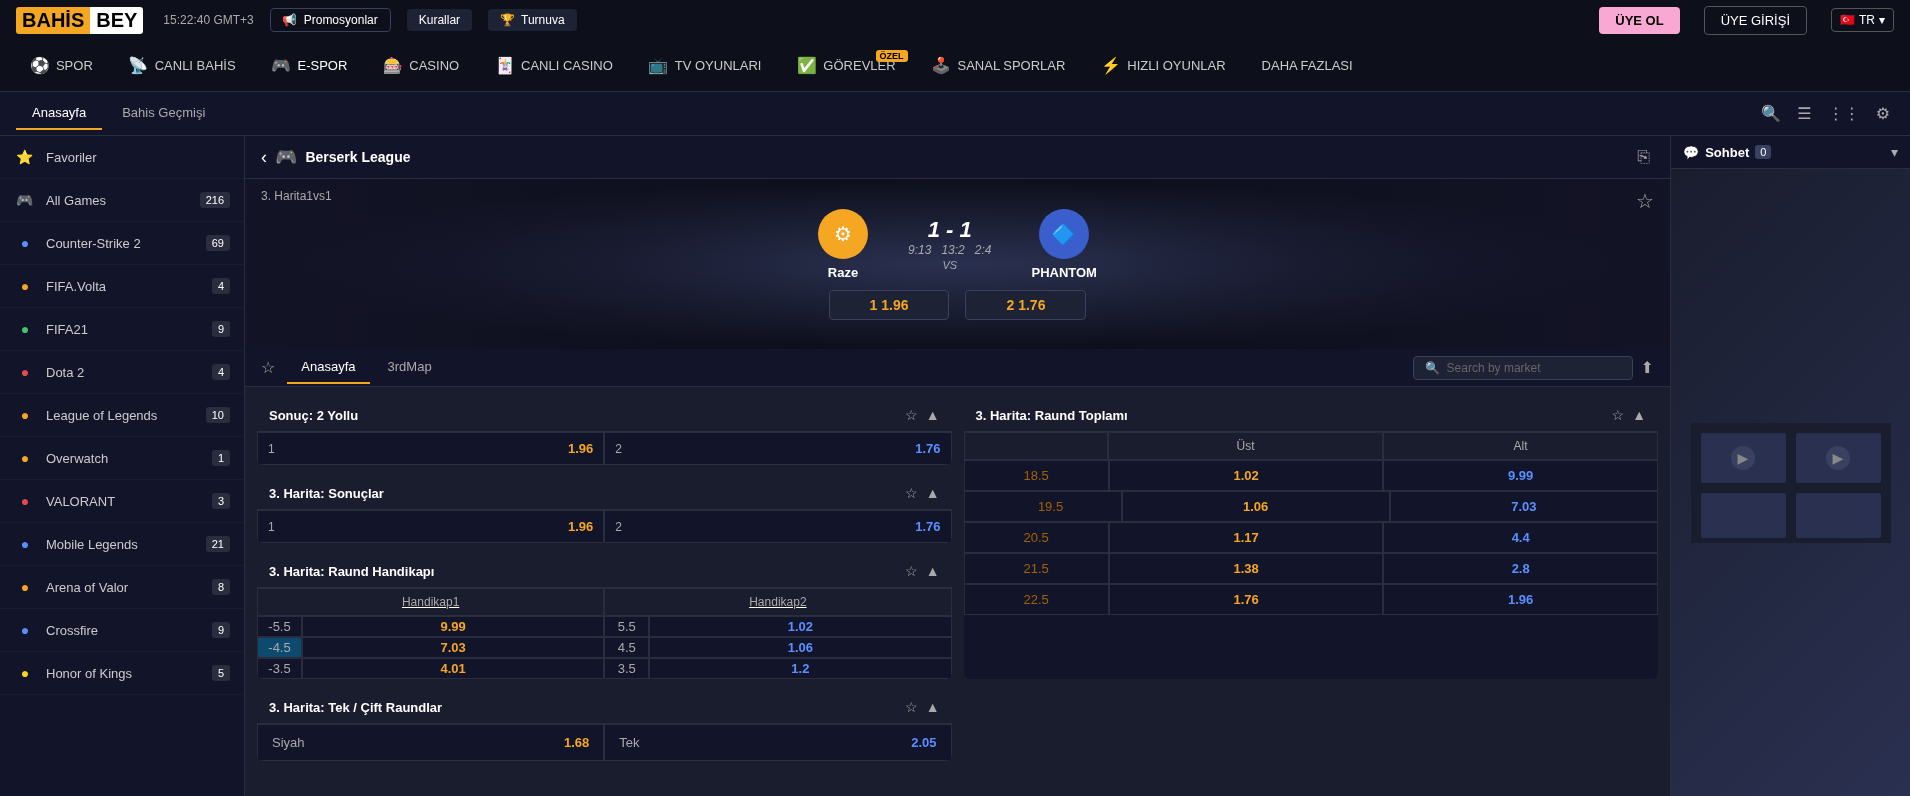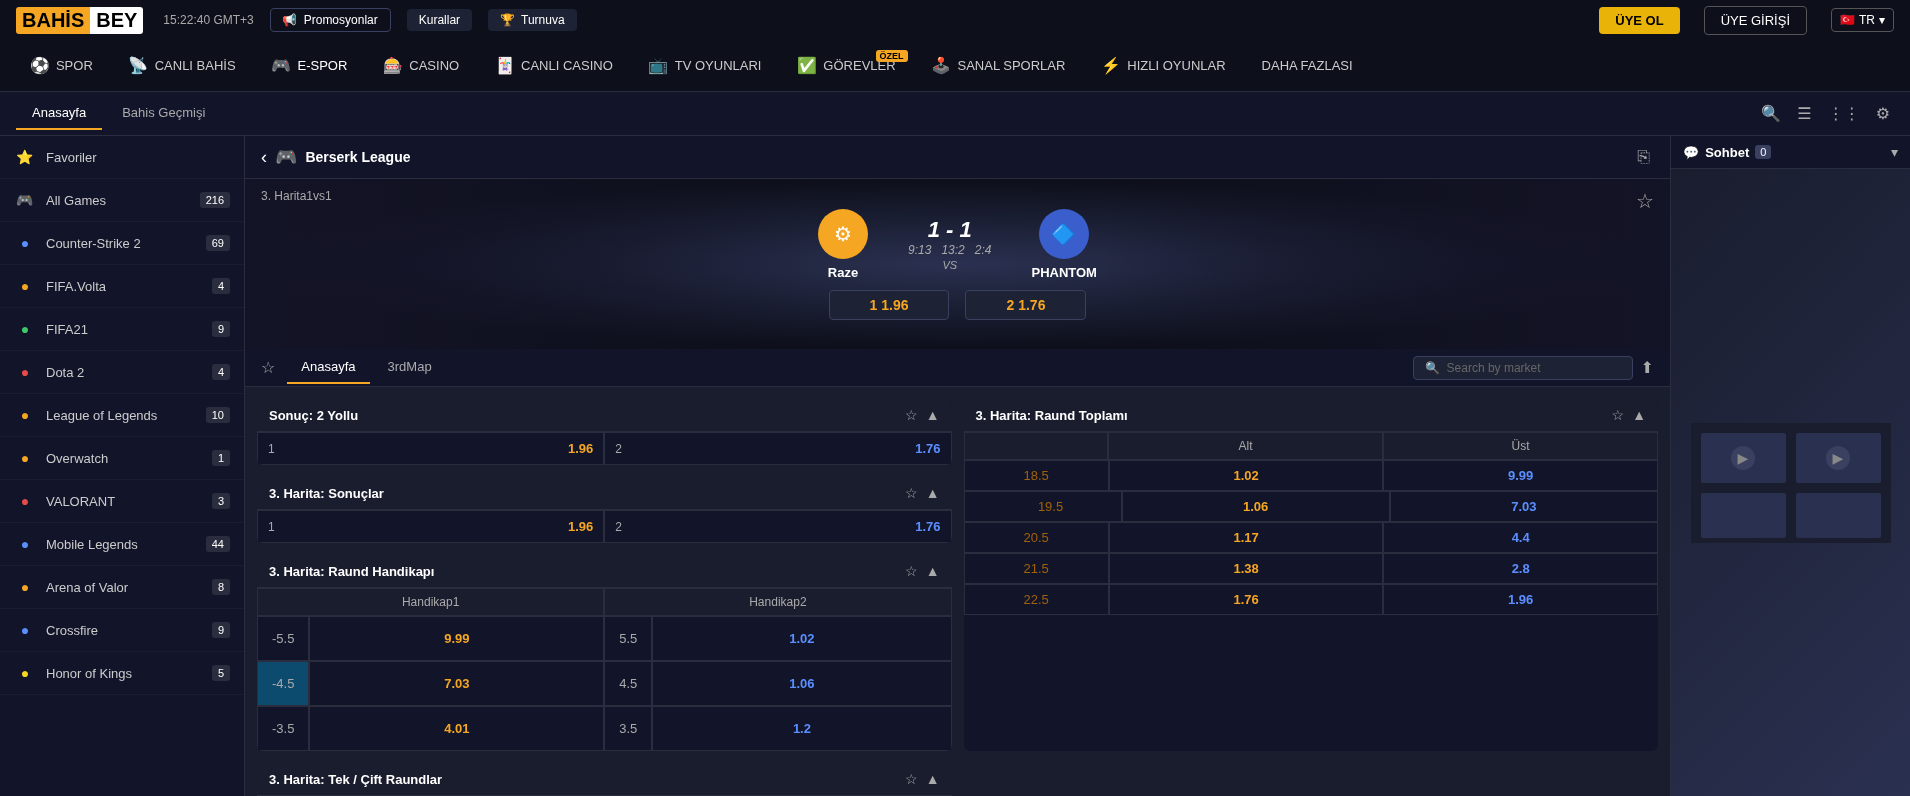--- a/index.html
+++ b/index.html
@@ -4,21 +4,21 @@
   <style>
     * { margin: 0; padding: 0; box-sizing: border-box; }
     body { font-family: 'Segoe UI', Arial, sans-serif; background: #1a1d2e; color: #fff; font-size: 13px; width: 1910px; min-height: 796px; overflow-x: hidden; }
 
     
     .top-bar { background: #0d0f1a; display: flex; align-items: center; padding: 0 16px; height: 40px; gap: 16px; }
     .time { font-size: 12px; color: #aaa; margin-left: 4px; }
     .top-btn { display: flex; align-items: center; gap: 6px; background: #1e2235; border: none; color: #fff; padding: 4px 12px; border-radius: 4px; cursor: pointer; font-size: 12px; }
     .top-btn.promo { background: transparent; border: 1px solid #3a4060; }
     .top-spacer { flex: 1; }
-    .reg-btn { background: #eab308; color: #000; font-weight: bold; border: none; padding: 6px 16px; border-radius: 4px; cursor: pointer; font-size: 13px; }
+    .reg-btn { background: #f9a8d4; color: #000; font-weight: bold; border: none; padding: 6px 16px; border-radius: 4px; cursor: pointer; font-size: 13px; }
     .login-btn { background: transparent; border: 1px solid #555; color: #fff; padding: 6px 16px; border-radius: 4px; cursor: pointer; font-size: 13px; margin-left: 8px; }
     .lang-btn { background: transparent; border: 1px solid #555; color: #fff; padding: 4px 8px; border-radius: 4px; cursor: pointer; font-size: 12px; margin-left: 8px; display: flex; align-items: center; gap: 4px; }
 
     
     .nav-bar { background: #0d0f1a; border-bottom: 1px solid #2a2d3e; display: flex; align-items: center; height: 52px; padding: 0 16px; gap: 8px; }
     .nav-item { display: flex; align-items: center; gap: 6px; color: #ccc; padding: 6px 14px; border-radius: 4px; cursor: pointer; font-size: 13px; font-weight: 500; white-space: nowrap; position: relative; }
     .nav-item:hover, .nav-item.active { color: #fff; }
     .nav-item .nav-icon { font-size: 16px; }
     .nav-badge { background: #f5a623; color: #000; font-size: 9px; font-weight: bold; padding: 1px 4px; border-radius: 3px; position: absolute; top: 0; right: 2px; }
 
@@ -93,24 +93,24 @@
     
     .round-total-header { display: flex; }
     .round-total-header .col-head { flex: 1; text-align: center; padding: 6px; color: #aaa; font-size: 12px; background: #1a1d2e; border: 1px solid #2a2d3e; }
     .round-total-row { display: flex; }
     .round-total-row .col { flex: 1; text-align: center; padding: 7px; border: 1px solid #2a2d3e; font-size: 13px; cursor: pointer; }
     .round-total-row .col.label-col { color: #a16207; background: #12152a; }
     .round-total-row .col.val-col { color: #f5a623; font-weight: bold; }
     .round-total-row .col.blue-col { color: #5b8fff; font-weight: bold; }
 
     
-    .handicap-header { display: flex; }
+    .handicap-header { display: flex; text-decoration: underline; }
     .handicap-header .col-h { flex: 1; text-align: center; padding: 6px; color: #aaa; font-size: 12px; background: #1a1d2e; border: 1px solid #2a2d3e; }
     .handicap-row { display: flex; }
-    .handicap-row .col { flex: 1; text-align: center; padding: 14px; border: 1px solid #2a2d3e; font-size: 13px; cursor: pointer; }
+    .handicap-row .col { flex: 1; text-align: center; padding: 2px; border: 1px solid #2a2d3e; font-size: 13px; cursor: pointer; }
     .handicap-row .col.label-col { color: #aaa; }
     .handicap-row .col.val-col { color: #f5a623; font-weight: bold; }
     .handicap-row .col.blue-col { color: #5b8fff; font-weight: bold; }
 
     
     .tek-cift-row { display: flex; }
     .tek-cift-row .cell { flex: 1; padding: 10px 14px; border: 1px solid #2a2d3e; display: flex; align-items: center; justify-content: space-between; cursor: pointer; }
     .tek-cift-row .cell .t-label { color: #aaa; font-size: 13px; }
     .tek-cift-row .cell .t-val { color: #f5a623; font-weight: bold; font-size: 13px; }
 
@@ -272,21 +272,21 @@
       <span class="s-count">1</span>
     </div>
     <div class="sidebar-item">
       <span class="s-icon" style="color:#e84a4a;">●</span>
       <span class="s-label">VALORANT</span>
       <span class="s-count">3</span>
     </div>
     <div class="sidebar-item">
       <span class="s-icon" style="color:#5b8fff;">●</span>
       <span class="s-label">Mobile Legends</span>
-      <span class="s-count">44</span>
+      <span class="s-count">21</span>
     </div>
     <div class="sidebar-item">
       <span class="s-icon" style="color:#f5a623;">●</span>
       <span class="s-label">Arena of Valor</span>
       <span class="s-count">8</span>
     </div>
     <div class="sidebar-item">
       <span class="s-icon" style="color:#5b8fff;">●</span>
       <span class="s-label">Crossfire</span>
       <span class="s-count">9</span>
@@ -398,22 +398,22 @@
       <div class="market-box" style="grid-row: span 3;">
         <div class="market-header">
           <span class="market-title">3. Harita: Raund Toplamı</span>
           <div class="market-header-actions">
             <span class="market-star">☆</span>
             <span class="market-collapse">▲</span>
           </div>
         </div>
         <div class="round-total-header">
           <div class="col-head" style="flex:0.5;"></div>
+          <div class="col-head">Üst</div>
           <div class="col-head">Alt</div>
-          <div class="col-head">Üst</div>
         </div>
 
         <div class="round-total-row">
           <div class="col label-col" style="flex:0.5;">18.5</div>
           <div class="col val-col">1.02</div>
           <div class="col blue-col">9.99</div>
         </div>
 
         <div class="round-total-row">
           <div class="col label-col" style="flex:0.5;padding-left:23px;">19.5</div>

